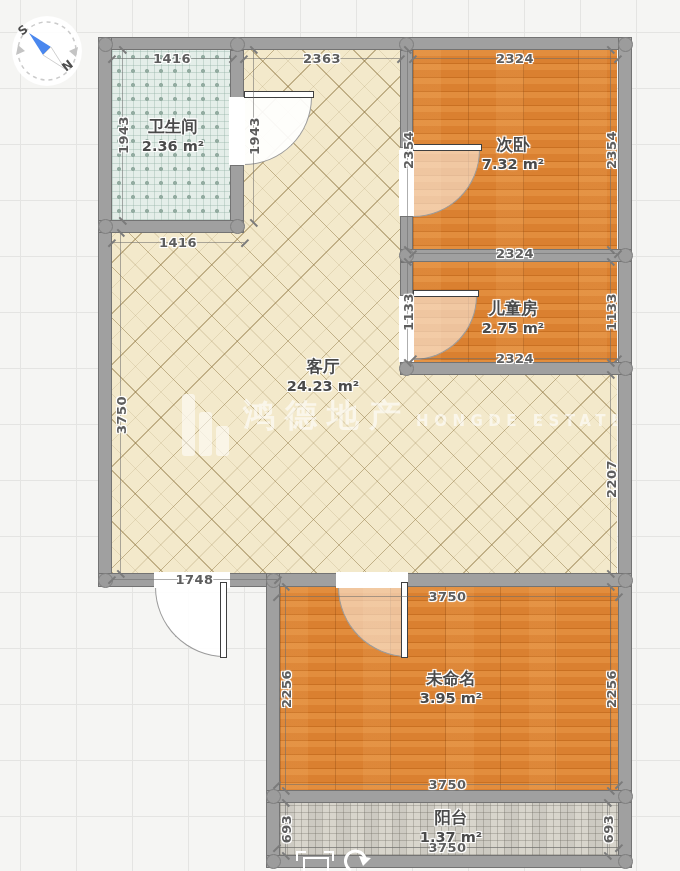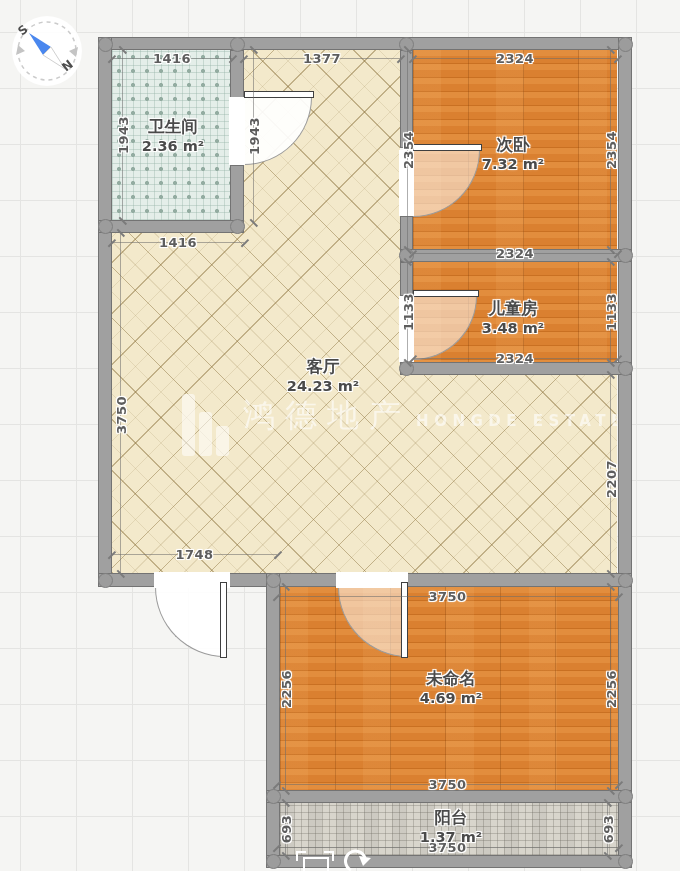--- a/index.html
+++ b/index.html
@@ -70,21 +70,21 @@
   
   .room-label{position:absolute;z-index:9;text-align:center;transform:translate(-50%,0);pointer-events:none;
     color:#4a4a4a;
     text-shadow:-1px -1px 0 #fff,1px -1px 0 #fff,-1px 1px 0 #fff,1px 1px 0 #fff,0 0 3px #fff;}
   .room-label .rname{display:block;font-size:16.5px;font-weight:bold;line-height:20px;white-space:nowrap;}
   .room-label .rarea{display:block;font-size:14.5px;font-weight:bold;line-height:19px;white-space:nowrap;}
   
   #watermark{position:absolute;left:182px;top:392px;z-index:2;display:flex;align-items:flex-start;gap:14px;pointer-events:none;}
   #wm-logo{display:flex;align-items:flex-end;gap:4px;height:64px;}
   #wm-logo i{display:block;background:rgba(255,255,255,.55);border-radius:3px;width:13px;}
-  #wm-text .cn{font-size:32px;font-weight:normal;color:rgba(255,255,255,.6);letter-spacing:10px;line-height:46px;white-space:nowrap;}
+  #wm-text .cn{font-size:32px;font-weight:bold;color:rgba(255,255,255,.6);letter-spacing:10px;line-height:46px;white-space:nowrap;}
   #wm-text .en{font-size:15px;font-weight:bold;color:rgba(255,255,255,.6);letter-spacing:5.5px;line-height:20px;white-space:nowrap;}
   
   #compass{position:absolute;left:8px;top:12px;z-index:10;}
   
   .handle{position:absolute;z-index:11;}
   #sel-square{left:303px;top:857px;width:26px;height:22px;border:2px solid #fff;background:transparent;box-sizing:border-box;}
   .corner{position:absolute;width:8px;height:8px;z-index:11;}
   #corner-l{left:296px;top:851px;border-left:2px solid #fff;border-top:2px solid #fff;}
   #corner-r{left:324px;top:851px;border-right:2px solid #fff;border-top:2px solid #fff;}
   #rotate-handle{left:344px;top:849px;}
@@ -117,26 +117,26 @@
         <span class="rarea">24.23 m²</span>
       </div>
       <div class="floor floor-wood" style="left: 413px; top: 50px; width: 204px; height: 199px;"></div>
       <div class="room-label" style="left: 513px; top: 135px;">
         <span class="rname">次卧</span>
         <span class="rarea">7.32 m²</span>
       </div>
       <div class="floor floor-wood" style="left: 413px; top: 262px; width: 204px; height: 100px;"></div>
       <div class="room-label" style="left: 513px; top: 299px;">
         <span class="rname">儿童房</span>
-        <span class="rarea">3.48 m²</span>
+        <span class="rarea">2.75 m²</span>
       </div>
       <div class="floor floor-wood" style="left: 280px; top: 587px; width: 338px; height: 203px;"></div>
       <div class="room-label" style="left: 451px; top: 669px;">
         <span class="rname">未命名</span>
-        <span class="rarea">4.69 m²</span>
+        <span class="rarea">3.95 m²</span>
       </div>
       <div class="floor floor-tile-gray" style="left: 280px; top: 803px; width: 338px; height: 52px;"></div>
       <div class="room-label" style="left: 451px; top: 808px;">
         <span class="rname">阳台</span>
         <span class="rarea">1.37 m²</span>
       </div>
       <div class="wall" style="left: 98px; top: 37px; width: 534px; height: 13px;"></div>
       <div class="wall" style="left: 98px; top: 37px; width: 14px; height: 550px;"></div>
       <div class="wall" style="left: 618px; top: 37px; width: 14px; height: 825px;"></div>
       <div class="wall" style="left: 230px; top: 50px; width: 14px; height: 48px;"></div>
@@ -184,21 +184,21 @@
       <div class="door-disc bl" style="left: 155px; top: 587px; width: 70px; height: 70px; background: rgba(255, 255, 255, 0.93);"></div>
       <div class="door-leaf" style="left: 220px; top: 582px; width: 7px; height: 76px;"></div>
       <div class="dim h" style="left: 112px; top: 58px; width: 120px;">
         <span class="tick" style="left: -1px;"></span>
         <span class="tick" style="right: -1px;"></span>
         <span class="dim-label">1416</span>
       </div>
       <div class="dim h" style="left: 244px; top: 58px; width: 156px;">
         <span class="tick" style="left: -1px;"></span>
         <span class="tick" style="right: -1px;"></span>
-        <span class="dim-label">1377</span>
+        <span class="dim-label">2363</span>
       </div>
       <div class="dim h" style="left: 413px; top: 58px; width: 204px;">
         <span class="tick" style="left: -1px;"></span>
         <span class="tick" style="right: -1px;"></span>
         <span class="dim-label">2324</span>
       </div>
       <div class="dim v" style="left: 122px; top: 50px; height: 170px;">
         <span class="tick" style="top: -1px;"></span>
         <span class="tick" style="bottom: -1px;"></span>
         <span class="dim-label" style="top: 85px;">1943</span>
@@ -246,21 +246,21 @@
       <div class="dim v" style="left: 120px; top: 233px; height: 340px;">
         <span class="tick" style="top: -1px;"></span>
         <span class="tick" style="bottom: -1px;"></span>
         <span class="dim-label" style="top: 182px;">3750</span>
       </div>
       <div class="dim v" style="left: 610px; top: 375px; height: 198px;">
         <span class="tick" style="top: -1px;"></span>
         <span class="tick" style="bottom: -1px;"></span>
         <span class="dim-label" style="top: 104px;">2207</span>
       </div>
-      <div class="dim h" style="left: 112px; top: 554px; width: 165px;">
+      <div class="dim h" style="left: 112px; top: 579px; width: 165px;">
         <span class="tick" style="left: -1px;"></span>
         <span class="tick" style="right: -1px;"></span>
         <span class="dim-label">1748</span>
       </div>
       <div class="dim h" style="left: 277px; top: 596px; width: 341px;">
         <span class="tick" style="left: -1px;"></span>
         <span class="tick" style="right: -1px;"></span>
         <span class="dim-label">3750</span>
       </div>
       <div class="dim v" style="left: 285px; top: 587px; height: 203px;">

